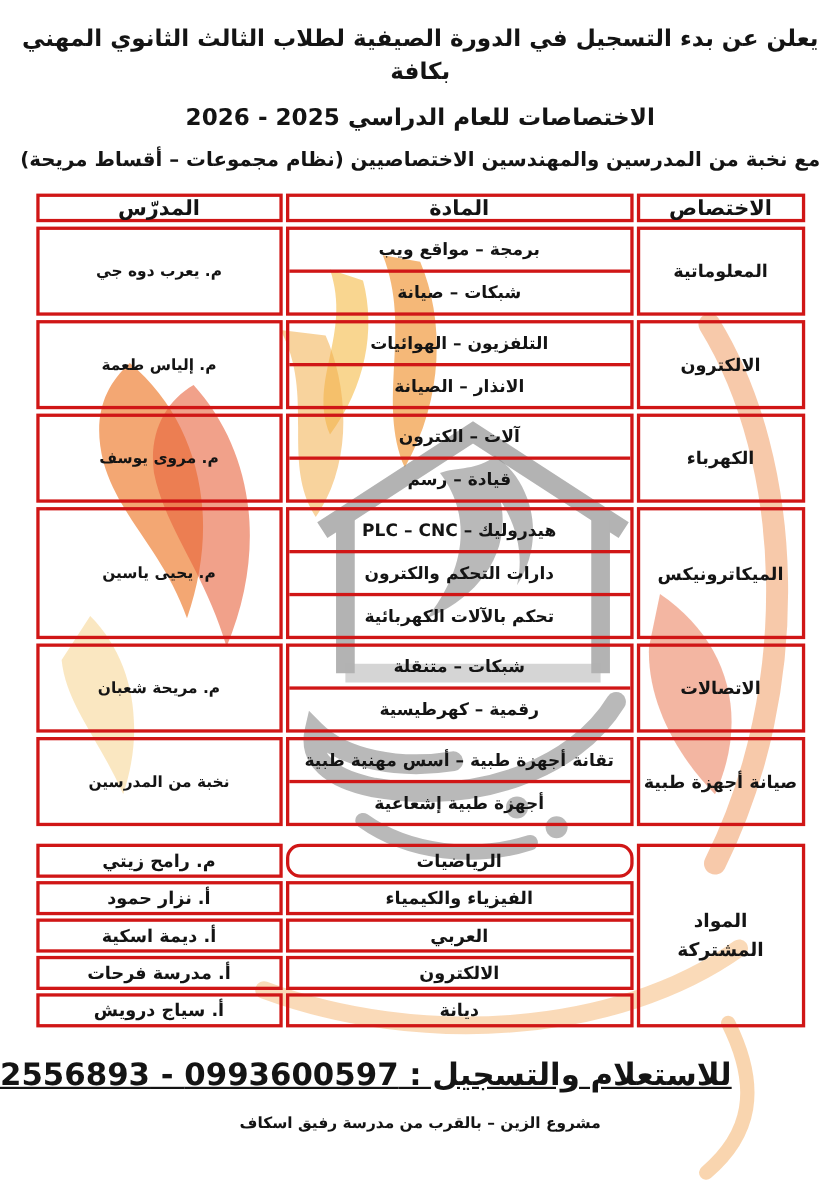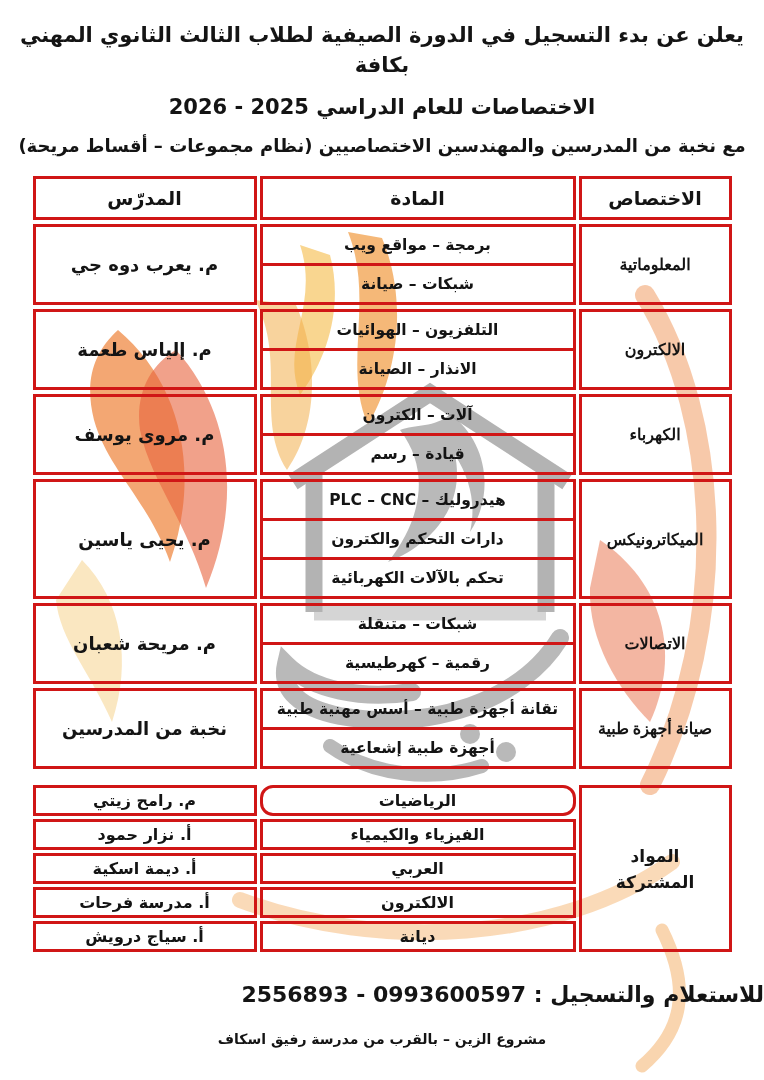--- a/index.html
+++ b/index.html
@@ -32,43 +32,43 @@
 
   
   .tbl{display:flex;flex-direction:column;row-gap:4px;width:699px;margin:16px auto 0;}
   .block{display:grid;grid-template-columns:153px 316px 224px;column-gap:3px;}
   .cell{
     border:3px solid var(--red);
     box-sizing:border-box;
     display:flex;align-items:center;justify-content:center;
     font-weight:700;background:transparent;text-align:center;
   }
-  .head{height:44px;font-size:19px;}
-  .spec{font-size:16px;white-space:nowrap;padding:4px 2px;font-family:Liberation Serif, serif;}
+  .head{height:26px;font-size:19px;}
+  .spec{font-size:16px;white-space:nowrap;padding:4px 2px;}
   .subj-wrap{flex-direction:column;align-items:stretch;justify-content:flex-start;padding:0;}
   .subline{
     height:36px;display:flex;align-items:center;justify-content:center;
     font-size:15.5px;font-weight:700;white-space:nowrap;
   }
   .subline + .subline{border-top:3px solid var(--red);}
-  .teach{font-size:18px;white-space:nowrap;}
+  .teach{font-size:14px;white-space:nowrap;}
 
   
   .tbl2{
     display:grid;grid-template-columns:153px 316px 224px;
     column-gap:3px;row-gap:3px;
     grid-auto-rows:31px;
     width:699px;margin:16px auto 0;
   }
   .t2-group{grid-column:1;grid-row:1 / span 5;flex-direction:column;font-size:17px;line-height:26px;}
   .t2-subj{grid-column:2;font-size:16px;}
   .t2-teach{grid-column:3;font-size:16px;}
 
   
-  .contact{margin:26px 0 0;text-align:right;font-size:22px;font-weight:700;line-height:34px;}
+  .contact{margin:26px 0 0;text-align:left;font-size:28px;font-weight:700;line-height:34px;text-decoration:underline;}
   .location{margin:12px 0 0;text-align:center;font-size:14px;font-weight:700;line-height:30px;}
 </style>
 </head>
 <body>
 
 <svg class="watermark" viewBox="0 0 764 1080" aria-hidden="true">
   <g>
     <path d="M300,245 C320,305 280,345 300,395 C332,352 342,300 330,255 Z" fill="#f6c054" opacity="0.65"></path>
     <path d="M348,232 C375,300 342,365 368,425 C404,362 404,290 382,238 Z" fill="#f19a3e" opacity="0.7"></path>
     <path d="M255,300 C287,360 255,420 287,470 C322,420 316,350 296,305 Z" fill="#f3ae4d" opacity="0.55"></path>

